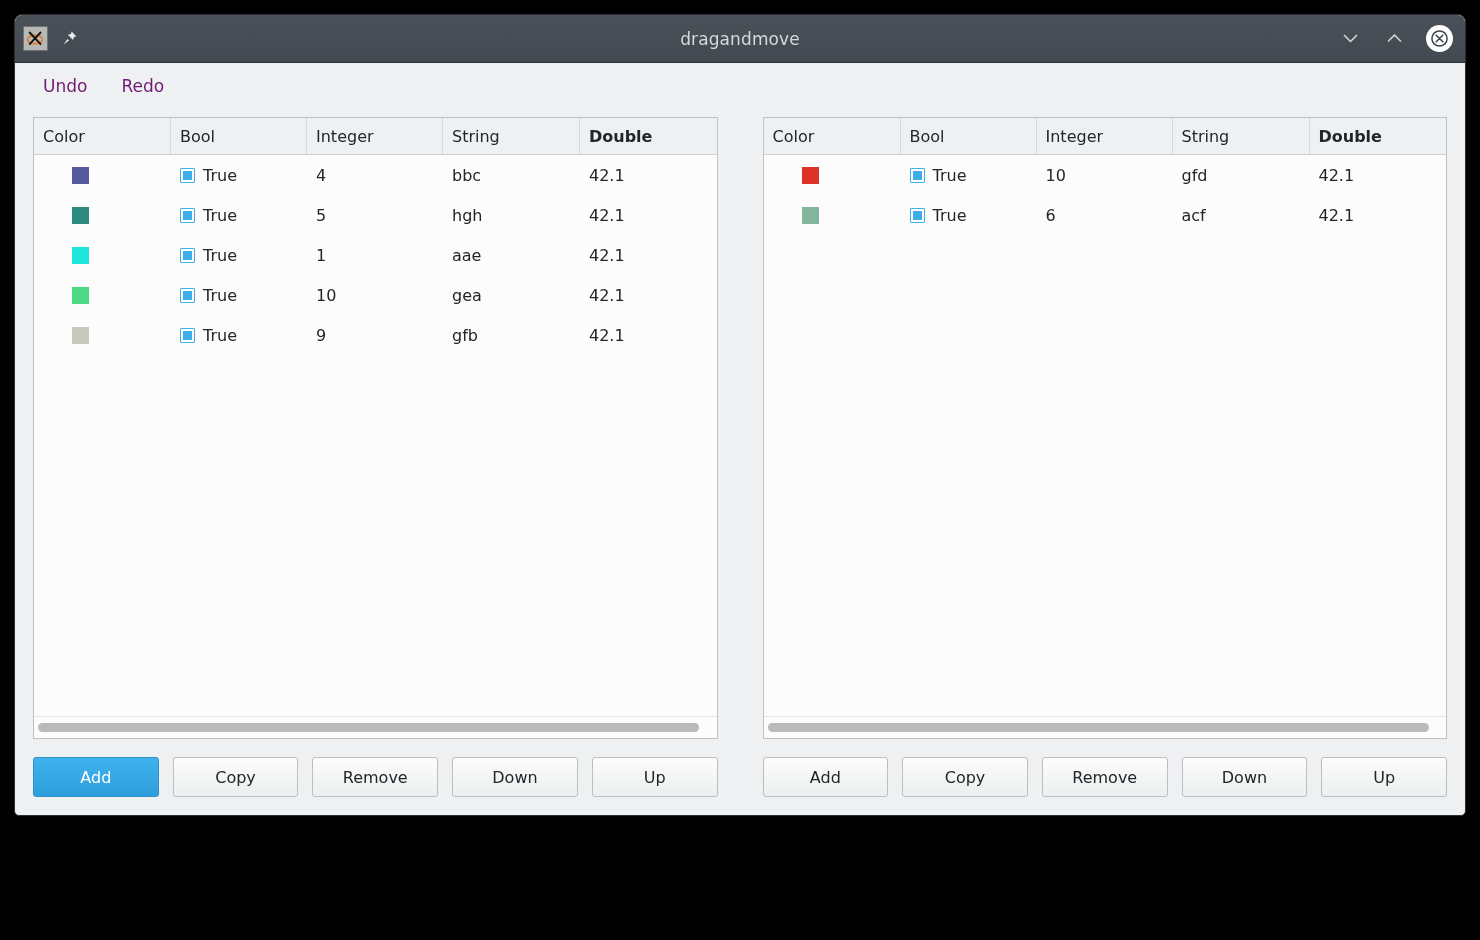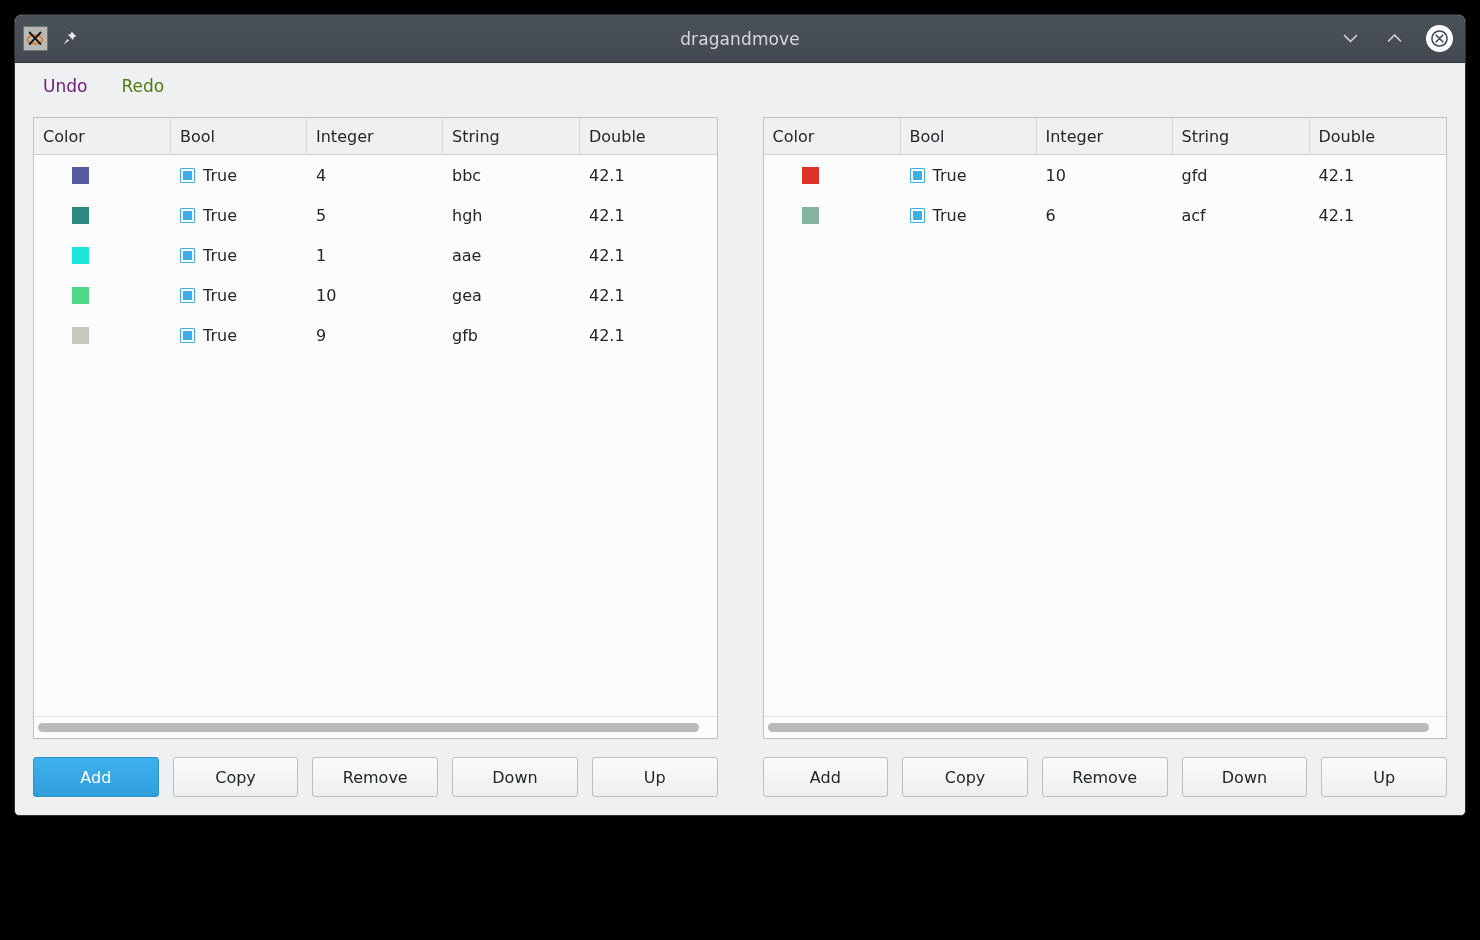--- a/index.html
+++ b/index.html
@@ -92,21 +92,21 @@
     align-items: center;
     padding-left: 24px;
     gap: 26px;
   }
   .menu-item {
     font-size: 17px;
     color: #701a75;
     cursor: pointer;
     padding: 2px 4px;
   }
-  .menu-item.disabled { color: #4d7c0f; cursor: default; }
+  .menu-item.disabled { color: #701a75; cursor: default; }
 
   
   #content {
     flex: 1 1 auto;
     display: flex;
     padding: 8px 18px 18px 18px;
     gap: 45px;
     min-height: 0;
     text-align: center;
   }
@@ -137,21 +137,21 @@
   .th {
     font-size: 16px;
     color: #232629;
     display: flex;
     align-items: center;
     padding-left: 9px;
     border-right: 1px solid #d6d8da;
     overflow: hidden;
     white-space: nowrap;
   }
-  .th:last-child { border-right: none; }
+  .th:last-child { border-right: none; font-weight: bold; }
   .col-color   { flex: 0 0 137px; }
   .col-bool    { flex: 0 0 136px; }
   .col-integer { flex: 0 0 136px; }
   .col-string  { flex: 0 0 137px; }
   .col-double  { flex: 1 1 auto; }
 
   .tbody { flex: 1 1 auto; position: relative; overflow: hidden; }
   .trow {
     display: flex;
     height: 40px;

